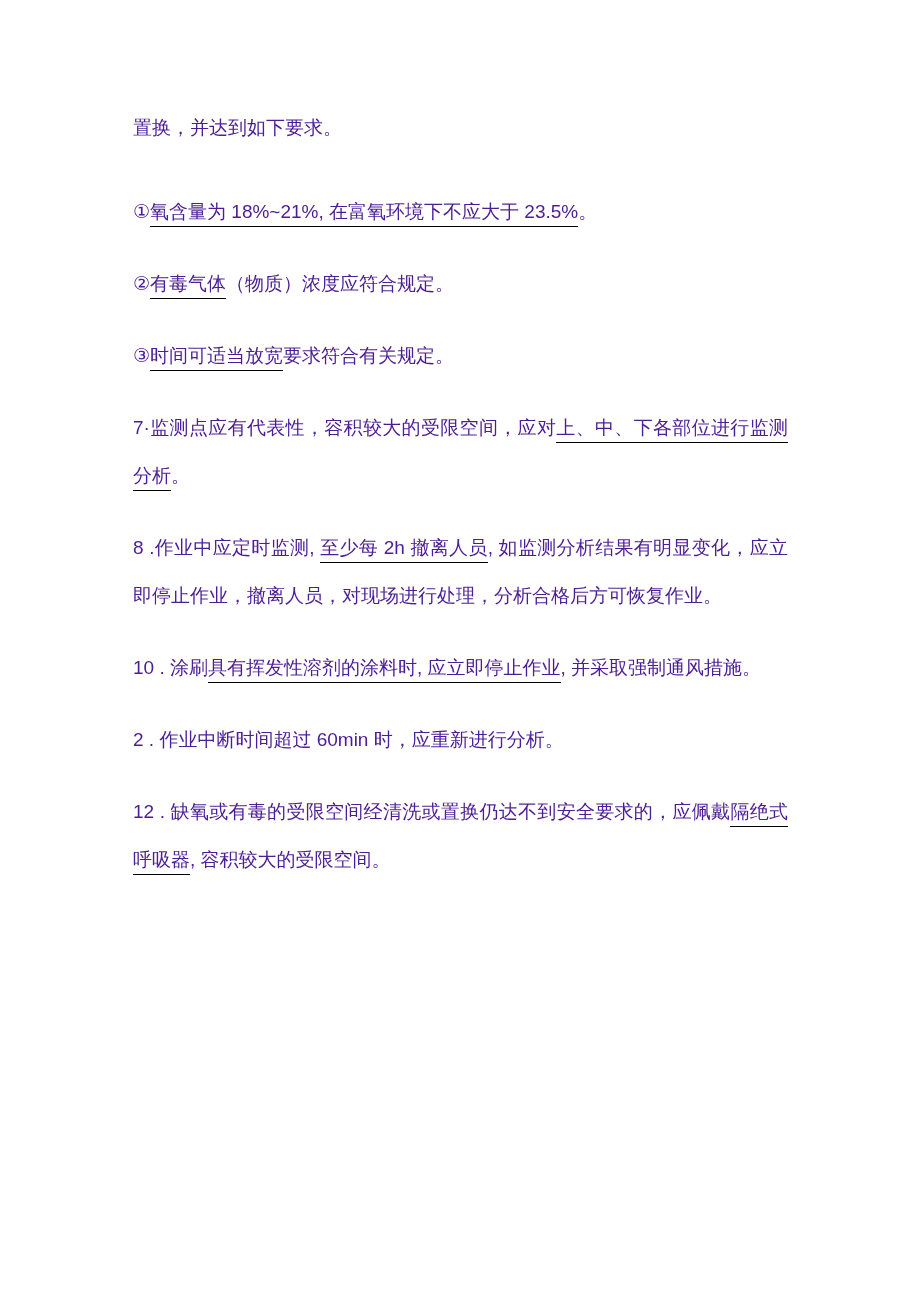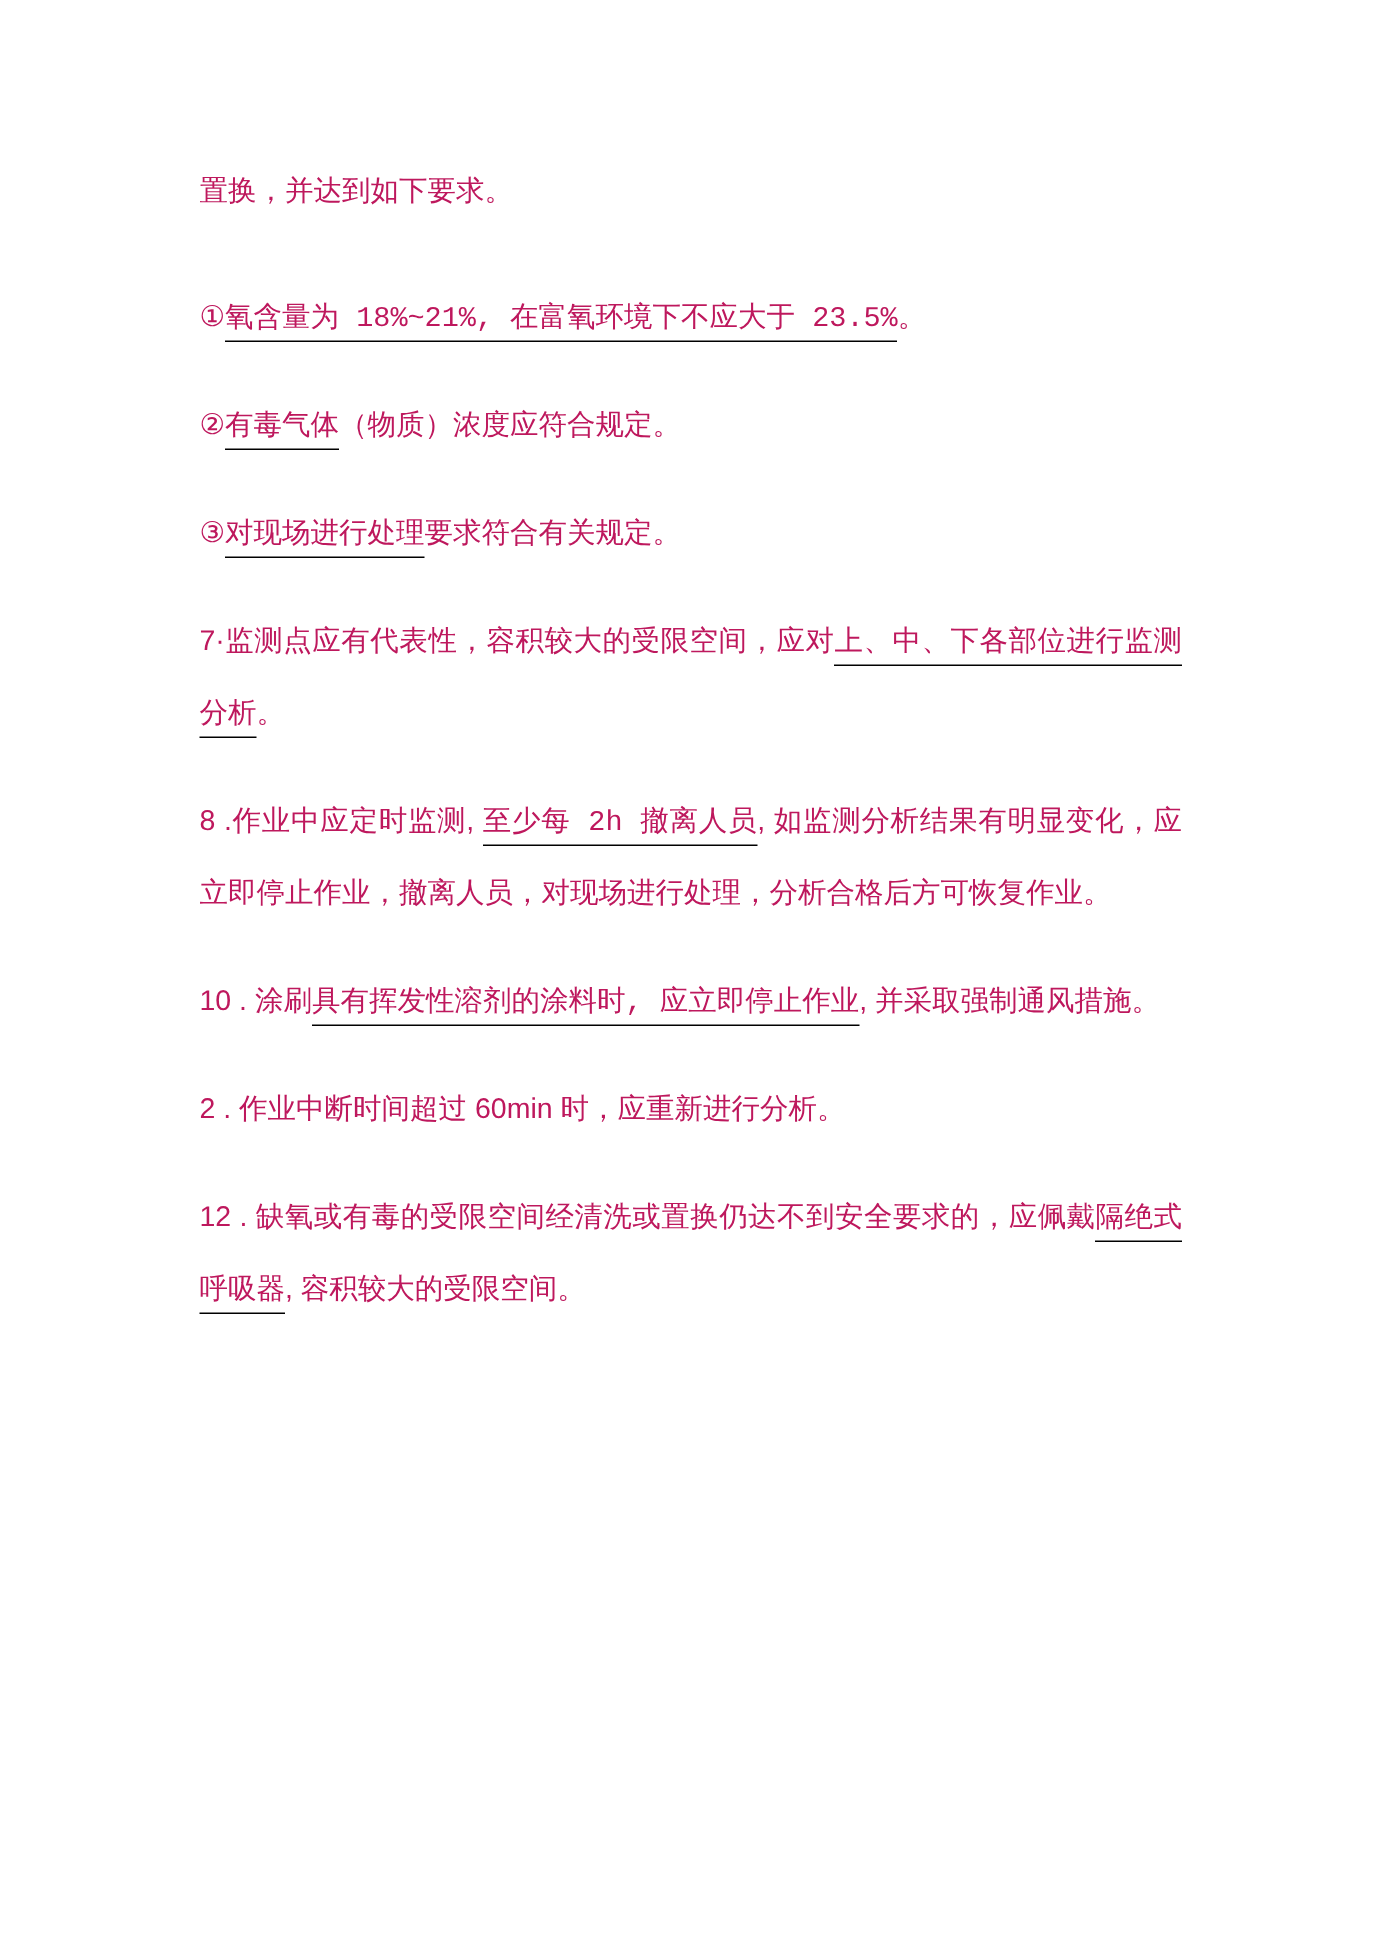--- a/index.html
+++ b/index.html
@@ -10,57 +10,56 @@
   .page {
     position: relative;
     width: 920px;
     height: 1301px;
     margin: 0 auto;
     background: #ffffff;
     box-sizing: border-box;
     padding: 104px 132px 20px 133px;
     overflow: hidden;
     font-family: "Liberation Sans", "DejaVu Sans", sans-serif;
-    color: #be185d;
+    color: #4c1d95;
   }
   .doc-body {
     width: 100%;
   }
   .para {
     font-size: 19px;
     line-height: 48px;
     margin: 0 0 24px 0;
     text-align: justify;
     word-break: break-all;
   }
   .para:first-child {
     margin-bottom: 36px;
   }
   .run {
     white-space: pre-wrap;
   }
   .u {
     border-bottom: 1px solid #000000;
     padding-bottom: 4px;
-    font-family: Liberation Mono, monospace;
   }
   .sub {
     vertical-align: sub;
     font-size: 11px;
     line-height: 0;
   }
 </style>
 </head>
 <body>
 
 <div class="page">
   <div class="doc-body">
       <p class="para"><span class="run">置换，并达到如下要求。</span></p>
       <p class="para"><span class="run">①</span><span class="run u">氧含量为 18%~21%, 在富氧环境下不应大于 23.5%</span><span class="run">。</span></p>
       <p class="para"><span class="run">②</span><span class="run u">有毒气体</span><span class="run">（物质）浓度应符合规定。</span></p>
-      <p class="para"><span class="run">③</span><span class="run u">对现场进行处理</span><span class="run">要求符合有关规定。</span></p>
+      <p class="para"><span class="run">③</span><span class="run u">时间可适当放宽</span><span class="run">要求符合有关规定。</span></p>
       <p class="para"><span class="run">7·监测点应有代表性，容积较大的受限空间，应对</span><span class="run u">上、中、下各部位进行监测分析</span><span class="run">。</span></p>
       <p class="para"><span class="run">8 .作业中应定时监测, </span><span class="run u">至少每 2h 撤离人员</span><span class="run">, 如监测分析结果有明显变化，应立即停止作业，撤离人员，对现场进行处理，分析合格后方可恢复作业。</span></p>
       <p class="para"><span class="run">10 . 涂刷</span><span class="run u">具有挥发性溶剂的涂料时, 应立即停止作业</span><span class="run">, 并采取强制通风措施。</span></p>
       <p class="para"><span class="run">2 . 作业中断时间超过 60min 时，应重新进行分析。</span></p>
       <p class="para"><span class="run">12 . 缺氧或有毒的受限空间经清洗或置换仍达不到安全要求的，应佩戴</span><span class="run u">隔绝式呼吸器</span><span class="run">, 容积较大的受限空间。</span></p>
     </div>
 </div>
 
 </body></html>

